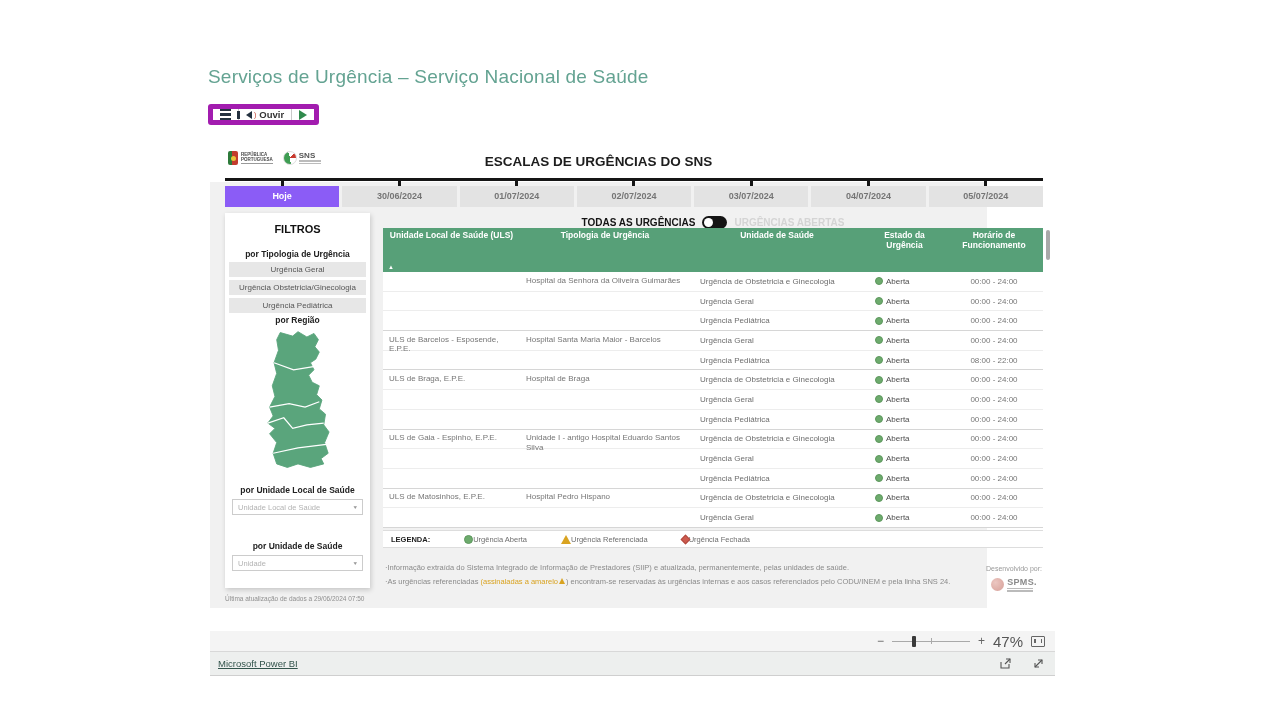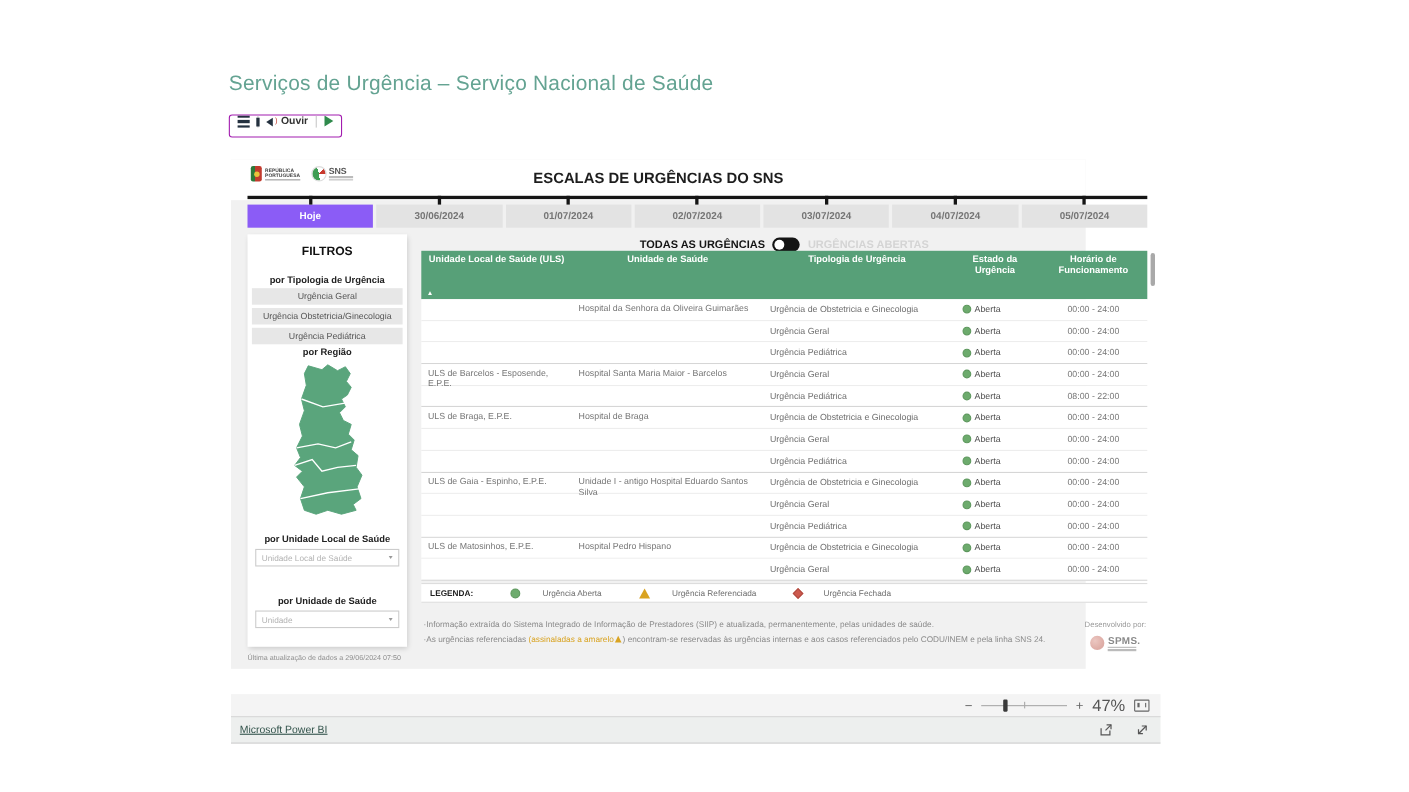--- a/index.html
+++ b/index.html
@@ -2,21 +2,21 @@
 <html><head>
 <meta charset="utf-8">
 <style>
   * { box-sizing: border-box; margin: 0; padding: 0; }
   html,body { width:1281px; height:720px; background:#fff; font-family:"Liberation Sans", sans-serif; position:relative; overflow:hidden; }
 
   
   .page-title { position:absolute; left:208px; top:66px; font-size:19px; color:#64a392; font-weight:500; letter-spacing:.2px; }
 
   
-  .player { position:absolute; left:208px; top:104px; height:21px; display:flex; align-items:flex-start; border:1px solid #a21caf; border-radius:3px; background:#fff; overflow:hidden; }
+  .player { position:absolute; left:208px; top:104px; height:21px; display:flex; align-items:center; border:5px solid #a21caf; border-radius:3px; background:#fff; overflow:hidden; }
   .player .seg { display:flex; align-items:center; justify-content:center; padding:0 7px; border-right:1px solid #c9c9c9; }
   .player .seg:last-child { border-right:none; }
   .burger { display:flex; flex-direction:column; gap:2px; }
   .burger i { display:block; width:11px; height:2.4px; background:#24313f; }
   .speaker { width:0; height:0; border-top:4px solid transparent; border-bottom:4px solid transparent; border-right:6px solid #24313f; position:relative; margin-right:2px; }
   .speaker:before { content:''; position:absolute; left:-9px; top:-4px; width:3px; height:8px; background:#24313f; }
   .waves { color:#c0392b; font-size:7px; margin-right:4px; letter-spacing:-1px; }
   .ouvir { font-size:9.5px; font-weight:bold; color:#333; }
   .play { width:0; height:0; border-top:5px solid transparent; border-bottom:5px solid transparent; border-left:8px solid #2f8a4c; }
 
@@ -76,21 +76,21 @@
   .td.c3 { display:flex; align-items:center; padding-left:6px; }
   .td.c4 { display:flex; align-items:center; padding-left:11px; gap:3px; color:#4e4e4e; }
   .td.c5 { display:flex; align-items:center; justify-content:center; color:#767676; }
   .dot { width:8px; height:8px; border-radius:50%; background:#6dab6d; border:1px solid #5d975d; flex:0 0 auto; }
   .vscroll { position:absolute; left:836px; top:85px; width:4px; height:298px; }
   .vscroll .thumb { width:4px; height:30px; border-radius:2px; background:#a9a9a9; }
 
   
   .legend { position:absolute; left:173px; top:385px; width:660px; height:18px; background:#fff; border-top:1px solid #ddd; border-bottom:1px solid #ddd; display:flex; align-items:center; gap:34px; padding-left:8px; }
   .lg-title { font-size:7.5px; font-weight:bold; color:#222; }
-  .lg-item { display:flex; align-items:center; gap:20px; font-size:7.5px; color:#6e6e6e;text-align:center; }
+  .lg-item { display:flex; align-items:center; gap:0; font-size:7.5px; color:#6e6e6e;text-align:center; }
   .lg-dot { width:9px; height:9px; border-radius:50%; background:#6dab6d; border:1px solid #5d975d; }
   .lg-tri { width:0; height:0; border-left:5px solid transparent; border-right:5px solid transparent; border-bottom:9px solid #d9a321; }
   .lg-dia { width:7px; height:7px; background:#cd5a4e; border:1px solid #b14b40; transform:rotate(45deg); }
 
   
   .notes { position:absolute; left:175px; top:416px; width:590px; font-size:7.5px; color:#8a8a8a; line-height:13.5px; }
   .amber { color:#d9a321; }
   .tri-inline { display:inline-block; width:0; height:0; border-left:3.5px solid transparent; border-right:3.5px solid transparent; border-bottom:6px solid #d9a321; margin:0 1px; }
   .note-bold { color:#4a4a4a; font-weight:bold; display:flex; align-items:center; gap:4px; }
   .sns24 { display:inline-flex; flex-direction:column; align-items:center; margin-left:2px; }
@@ -212,22 +212,22 @@
       </span>
     <span class="tg-right">URGÊNCIAS ABERTAS</span>
   </div>
 
   <div class="tbl">
     <div class="thead">
       <div class="th c1">
           <span>Unidade Local de Saúde (ULS)</span>
           <span class="sort">▲</span>
         </div>
+      <div class="th c3">Tipologia de Urgência</div>
       <div class="th c2">Unidade de Saúde</div>
-      <div class="th c3">Tipologia de Urgência</div>
       <div class="th c4">Estado da Urgência</div>
       <div class="th c5">Horário de Funcionamento</div>
     </div>
 
     <div class="tr">
       <div class="td c1"></div>
       <div class="td c2">Hospital da Senhora da Oliveira Guimarães</div>
       <div class="td c3">Urgência de Obstetricia e Ginecologia</div>
       <div class="td c4">
           <span class="dot"></span>

